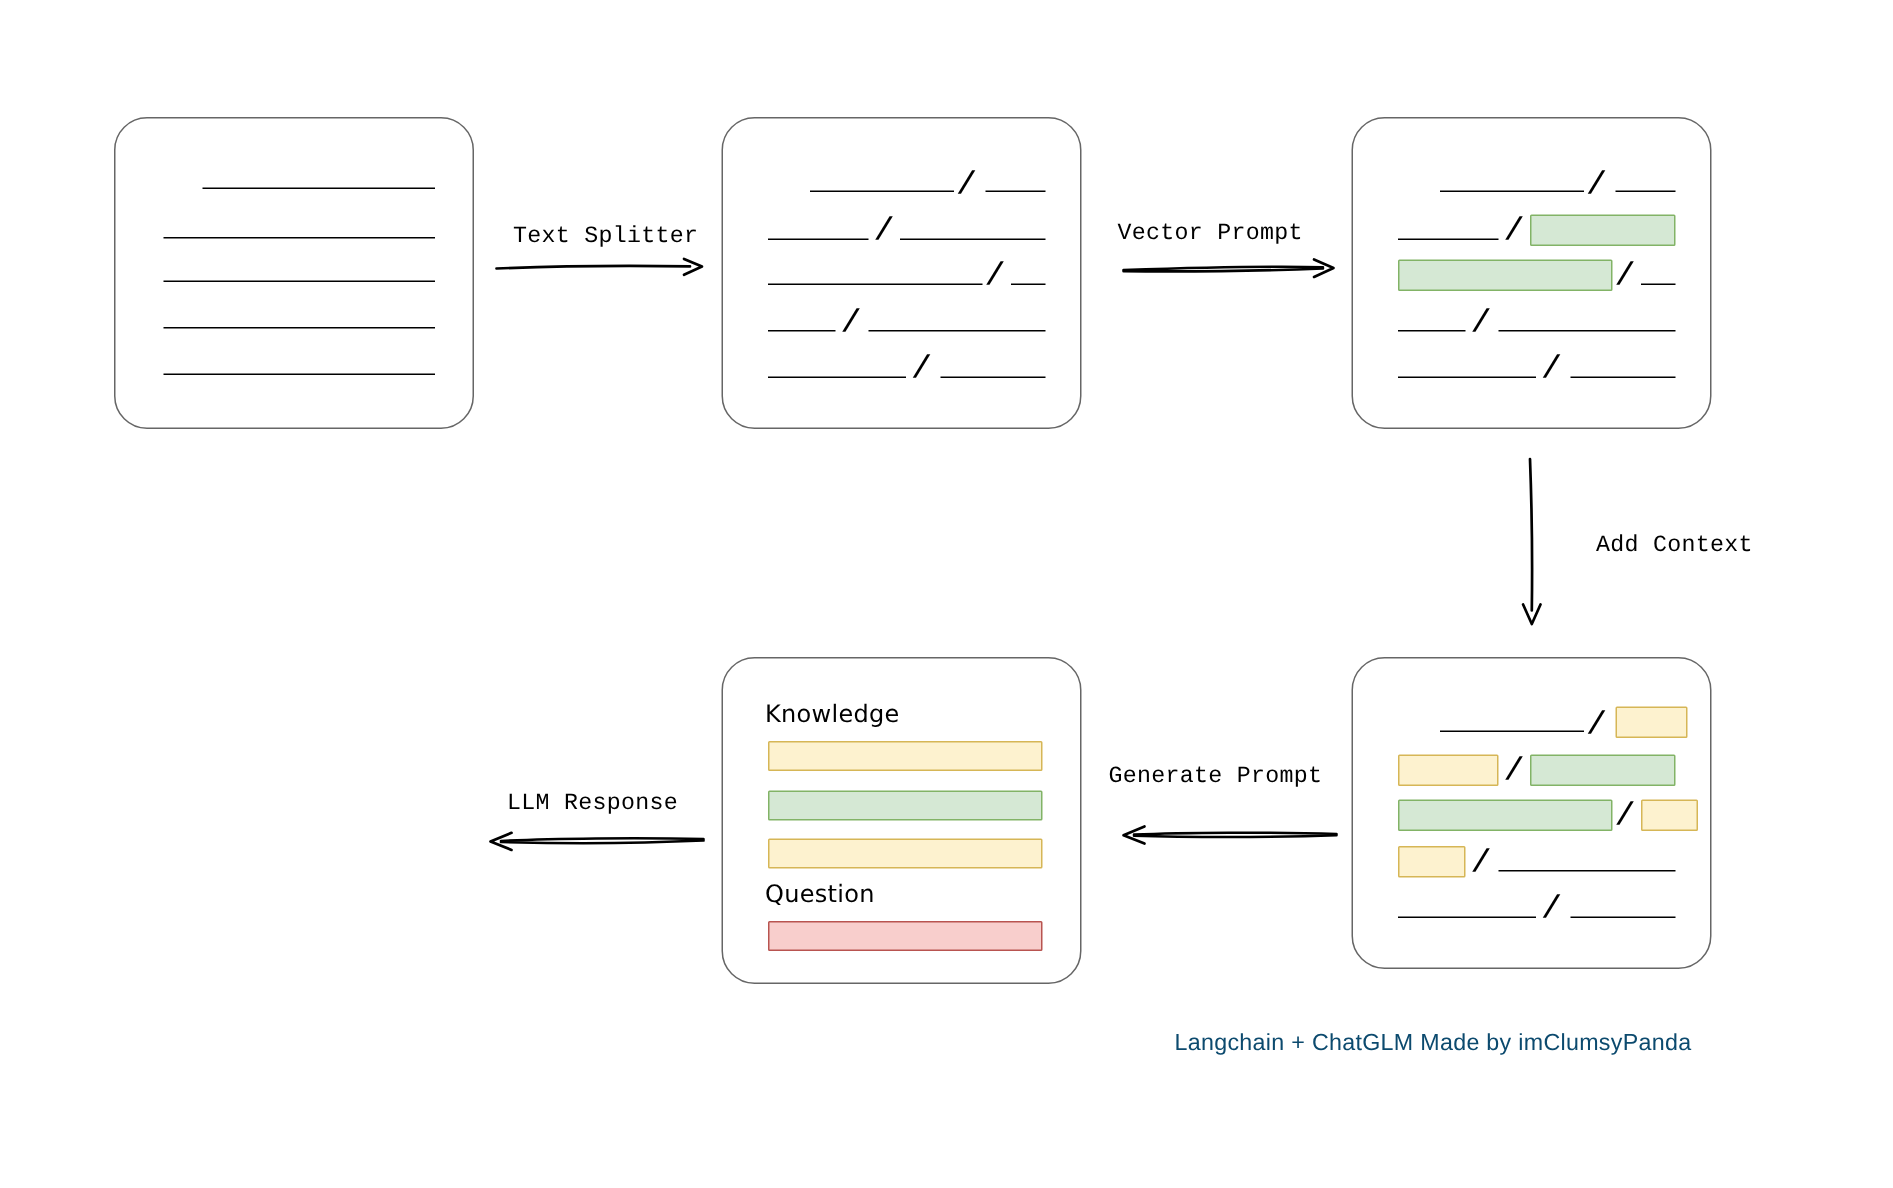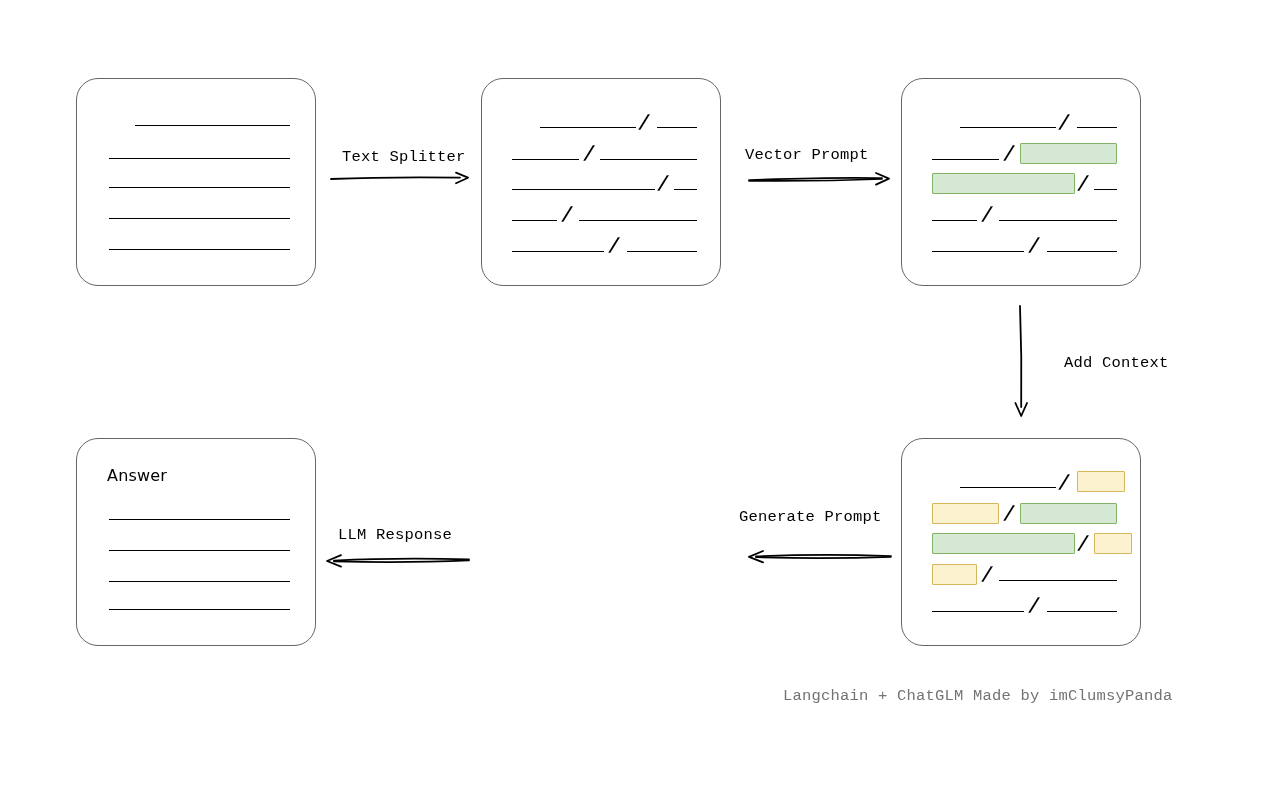--- a/index.html
+++ b/index.html
@@ -71,23 +71,23 @@
   .card-title {
     position: absolute;
     font-family: "DejaVu Sans", sans-serif;
     font-size: 16px;
     color: #000000;
     white-space: nowrap;
     letter-spacing: 0.2px;
   }
   .footer {
     position: absolute;
-    font-family: Liberation Mono, monospace;
+    font-family: Liberation Sans, sans-serif;
     font-size: 15.5px;
-    color: #737373;
+    color: #0c4a6e;
     white-space: nowrap;
     letter-spacing: 0.2px;
   }
 
   .arrow-svg {
     position: absolute;
     overflow: visible;
   }
 </style>
 </head>
@@ -191,31 +191,32 @@
     <div class="rule" style="left:145px; top:172px; width:70px;"></div>
   </div>
 
   <div class="label" style="left:739px; top:508px;">Generate Prompt</div>
   <svg class="arrow-svg" style="left:740px; top:546px;" width="152" height="22" viewBox="0 0 152 22">
     <path d="M151,10 C108,8.6 48,9.0 16,10.4" fill="none" stroke="#000" stroke-width="1.7" stroke-linecap="round"></path>
     <path d="M151,10.8 C106,12.6 48,12.2 16,11.2" fill="none" stroke="#000" stroke-width="1.7" stroke-linecap="round"></path>
     <path d="M23,5.0 L9,10.8 L23,16.4" fill="none" stroke="#000" stroke-width="1.8" stroke-linejoin="round" stroke-linecap="round"></path>
   </svg>
 
+  <div class="card" style="left:481px; top:438px; width:240px; height:218px;">
+    <div class="card-title" style="left:28px; top:27px;">Knowledge</div>
+    <div class="chunk yellow" style="left:30px; top:55px; width:183px; height:20px;"></div>
+    <div class="chunk green" style="left:30px; top:88px; width:183px; height:20px;"></div>
+    <div class="chunk yellow" style="left:30px; top:120px; width:183px; height:20px;"></div>
+    <div class="card-title" style="left:28px; top:147px;">Question</div>
+    <div class="chunk red" style="left:30px; top:175px; width:183px; height:20px;"></div>
+  </div>
 
   <div class="label" style="left:338px; top:526px;">LLM Response</div>
   <svg class="arrow-svg" style="left:318px; top:550px;" width="152" height="22" viewBox="0 0 152 22">
     <path d="M151,9.4 C108,8.2 48,9.0 16,10.6" fill="none" stroke="#000" stroke-width="1.7" stroke-linecap="round"></path>
     <path d="M151,10.4 C106,12.4 48,12.2 16,11.4" fill="none" stroke="#000" stroke-width="1.7" stroke-linecap="round"></path>
     <path d="M23,5.2 L9,11.0 L23,16.6" fill="none" stroke="#000" stroke-width="1.8" stroke-linejoin="round" stroke-linecap="round"></path>
   </svg>
 
-  <div class="card" style="left:76px; top:438px; width:240px; height:208px;">
-    <div class="card-title" style="left:30px; top:27px;">Answer</div>
-    <div class="rule" style="left:32px; top:80px;  width:181px;"></div>
-    <div class="rule" style="left:32px; top:111px; width:181px;"></div>
-    <div class="rule" style="left:32px; top:142px; width:181px;"></div>
-    <div class="rule" style="left:32px; top:170px; width:181px;"></div>
-  </div>
 
   <div class="footer" style="left:783px; top:687px;">Langchain + ChatGLM Made by imClumsyPanda</div>
 
 </div>
 
 </body></html>

